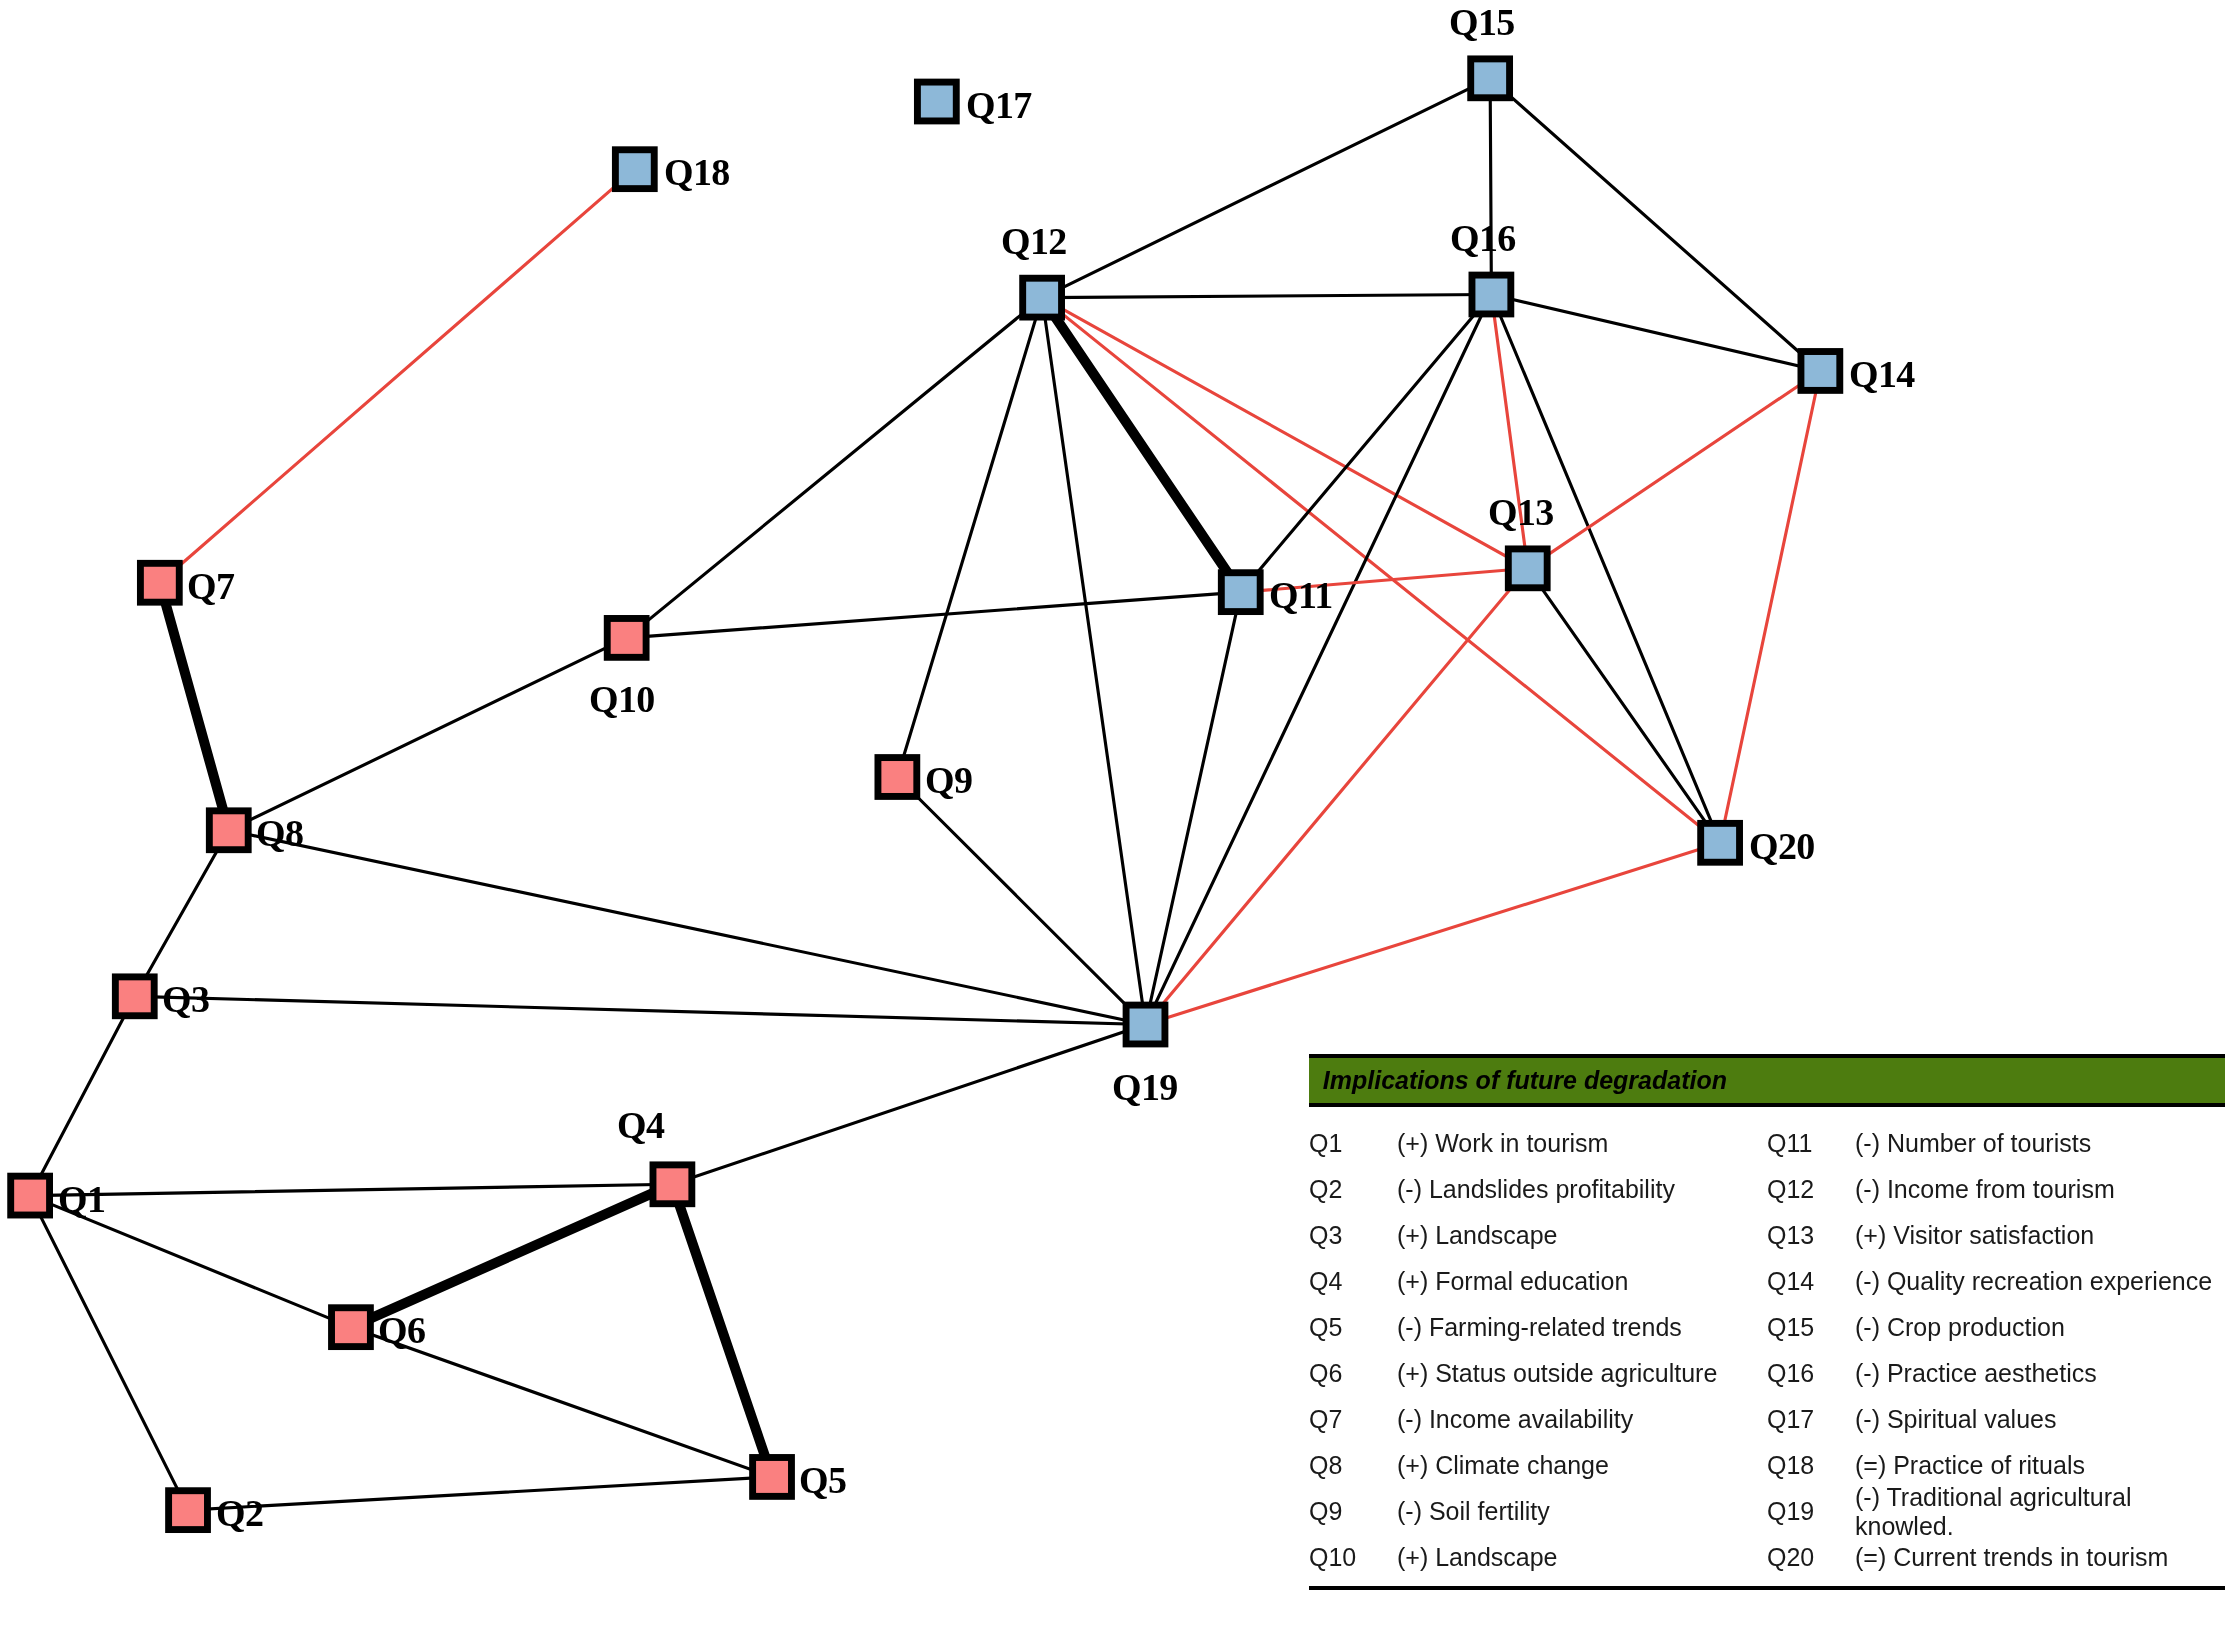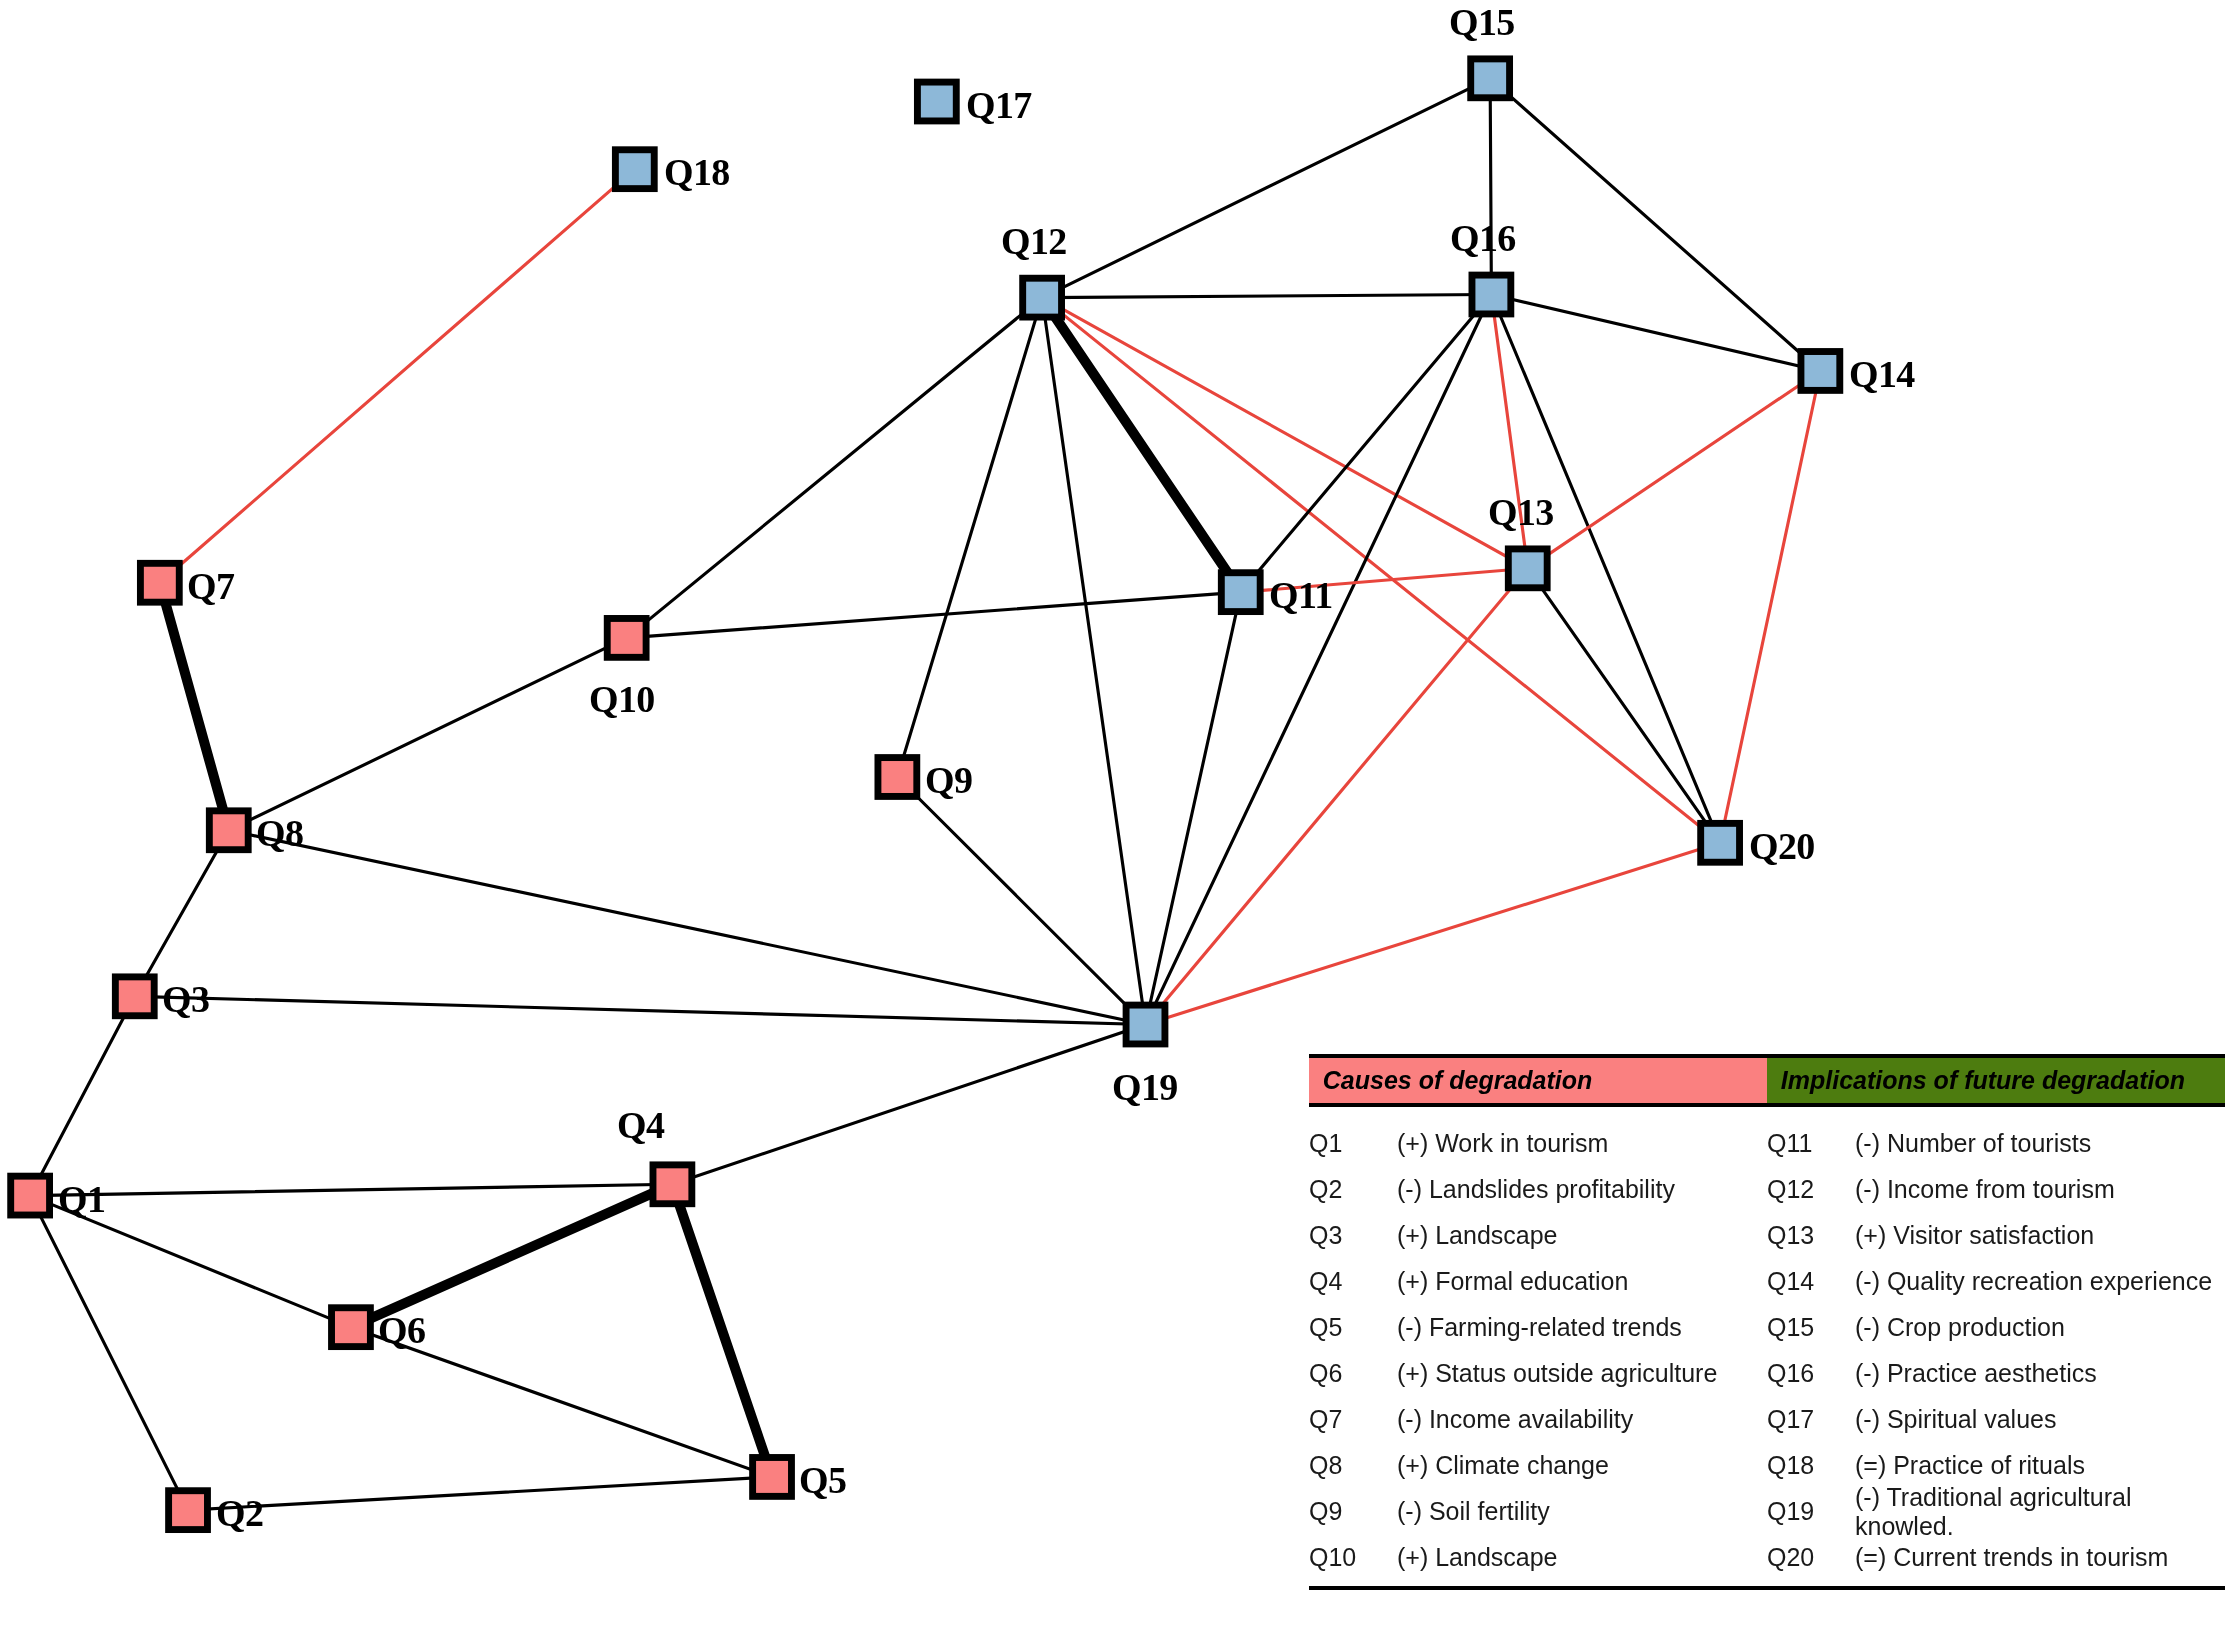--- a/index.html
+++ b/index.html
@@ -108,21 +108,20 @@
     <div class="nodelabel" style="left: 1449px; top: 0px;">Q15</div>
     <div class="nodelabel" style="left: 1450px; top: 216px;">Q16</div>
     <div class="nodelabel" style="left: 966px; top: 83px;">Q17</div>
     <div class="nodelabel" style="left: 664px; top: 150px;">Q18</div>
     <div class="nodelabel" style="left: 1112px; top: 1065px;">Q19</div>
     <div class="nodelabel" style="left: 1749px; top: 824px;">Q20</div>
   </div>
 
 <div id="legend">
   <div class="lg-hdrwrap">
-    <div class="lg-hdr red">Causes of degradation</div>
     <div class="lg-hdr blue">Implications of future degradation</div>
   </div>
   <div class="lg-body">
     <div class="lg-col" id="lg-left">
         <div class="lg-row">
           <span class="lg-code">Q1</span>
           <span class="lg-txt">(+) Work in tourism</span>
         </div>
         <div class="lg-row">
           <span class="lg-code">Q2</span>

